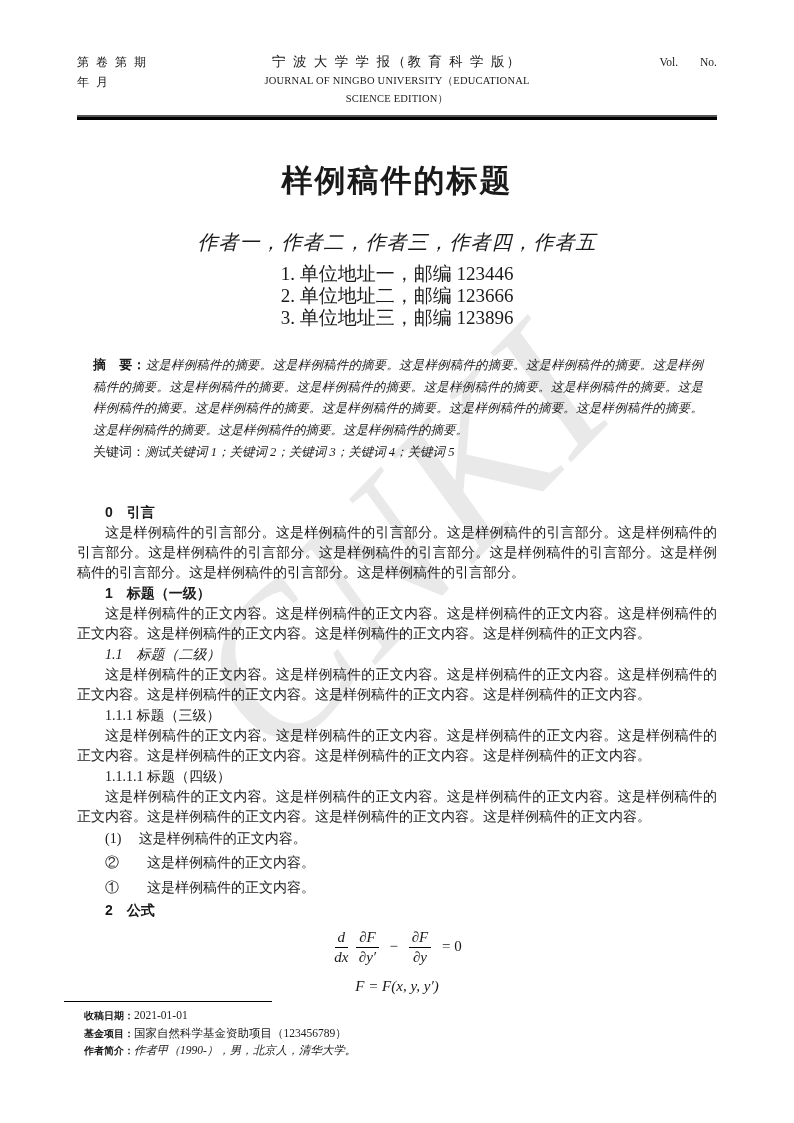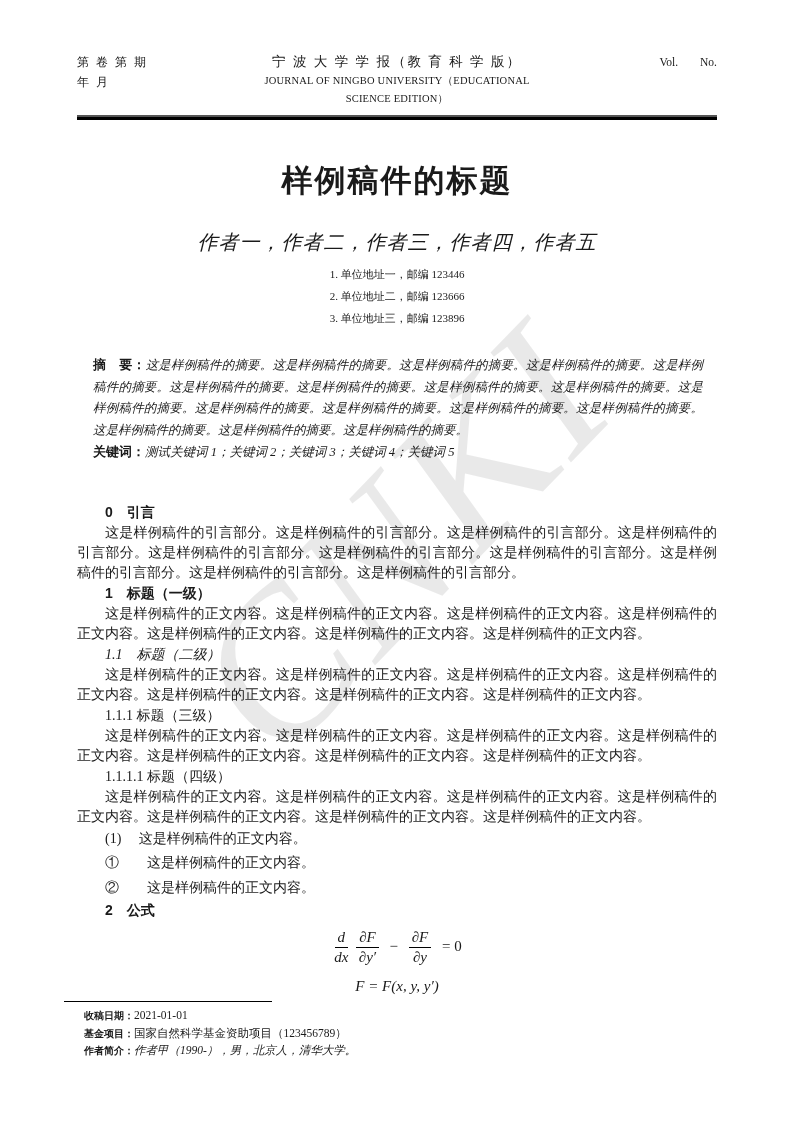--- a/index.html
+++ b/index.html
@@ -48,28 +48,28 @@
   .header-rule .thin { height: 2px; background: #555; }
   .header-rule .thick { height: 3px; background: #000; }
 
   
   .article-title {
     margin-top: 40px; text-align: center;
     font-family: "Liberation Sans", "DejaVu Sans", sans-serif;
     font-weight: 700; font-size: 31px; letter-spacing: 2px;
   }
   .author-line { margin-top: 27px; text-align: center; font-size: 20px; font-style: italic; letter-spacing: 1px; }
-  .affiliations { margin-top: 7px; text-align: center; font-size: 11px; line-height: 22px; }
+  .affiliations { margin-top: 7px; text-align: center; font-size: 19px; line-height: 22px; }
 
   
   .abstract-block { margin-top: 25px; padding: 0 14px 0 16px; font-size: 12.5px; line-height: 21.5px; text-align: justify; }
   .abstract-block .lbl { font-family: "Liberation Sans", sans-serif; font-weight: 700; font-style: normal; font-size: 13px; }
   .abstract-block .kai-text { font-style: italic; }
   .meta-line { padding: 0 14px 0 16px; font-size: 12.5px; line-height: 21.5px; }
-  .meta-line .lbl { font-family: "Liberation Sans", sans-serif; font-weight: 700; font-size: 13px; }
+  .meta-line .lbl { font-family: "Liberation Sans", sans-serif; font-weight: 400; font-size: 13px; }
   .meta-line .val { margin-right: 16px; }
 
   
   .main-body { margin-top: 38px; font-size: 14px; line-height: 20px; }
   .para { text-indent: 2em; text-align: justify; }
   .h-l1 { text-indent: 2em; font-family: "Liberation Sans", "DejaVu Sans", sans-serif; font-weight: 700; font-size: 14px; line-height: 21px; }
   .h-l2 { text-indent: 2em; font-style: italic; line-height: 21px; }
   .h-l3 { text-indent: 2em; line-height: 21px; }
   .list-item { padding-left: 2em; line-height: 24.5px; }
 
@@ -144,22 +144,22 @@
       <div class="h-l2">1.1　标题（二级）</div>
       <div class="para">这是样例稿件的正文内容。这是样例稿件的正文内容。这是样例稿件的正文内容。这是样例稿件的正文内容。这是样例稿件的正文内容。这是样例稿件的正文内容。这是样例稿件的正文内容。</div>
 
       <div class="h-l3">1.1.1 标题（三级）</div>
       <div class="para">这是样例稿件的正文内容。这是样例稿件的正文内容。这是样例稿件的正文内容。这是样例稿件的正文内容。这是样例稿件的正文内容。这是样例稿件的正文内容。这是样例稿件的正文内容。</div>
 
       <div class="h-l3">1.1.1.1 标题（四级）</div>
       <div class="para">这是样例稿件的正文内容。这是样例稿件的正文内容。这是样例稿件的正文内容。这是样例稿件的正文内容。这是样例稿件的正文内容。这是样例稿件的正文内容。这是样例稿件的正文内容。</div>
 
       <div class="list-item">(1)　 这是样例稿件的正文内容。</div>
+      <div class="list-item">②　　这是样例稿件的正文内容。</div>
       <div class="list-item">①　　这是样例稿件的正文内容。</div>
-      <div class="list-item">②　　这是样例稿件的正文内容。</div>
 
       <div class="h-l1">2　公式</div>
 
       <div class="formula">
         <span class="frac">
           <span class="num">d</span>
           <span class="den">dx</span>
         </span>
         <span class="frac">
           <span class="num">∂F</span>

